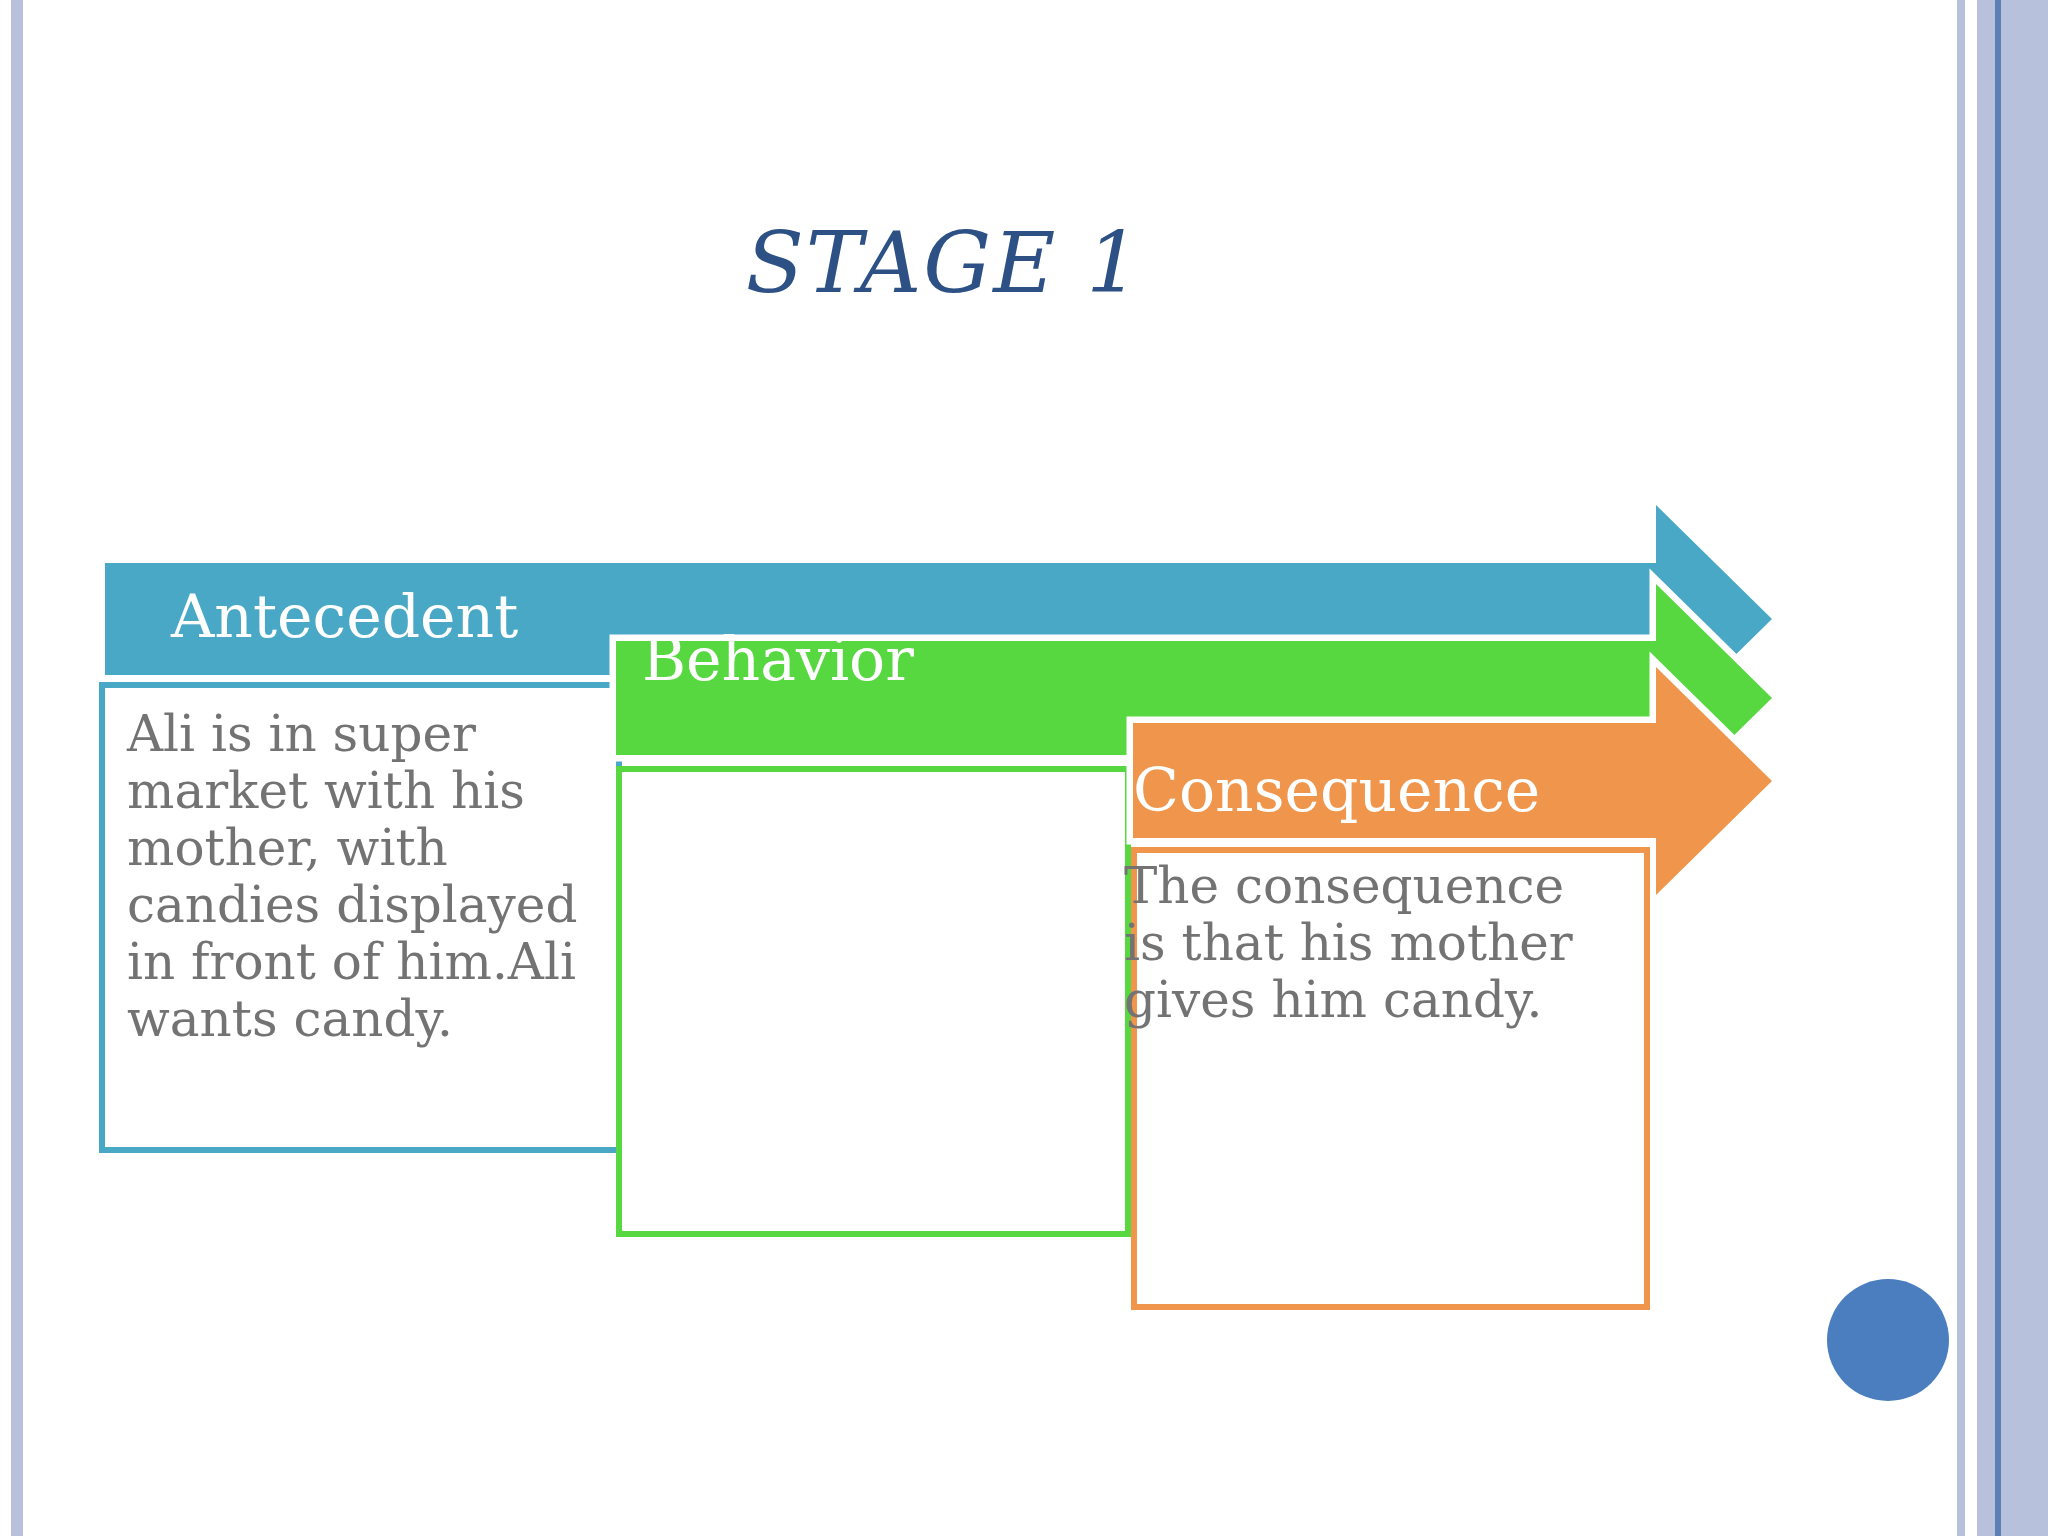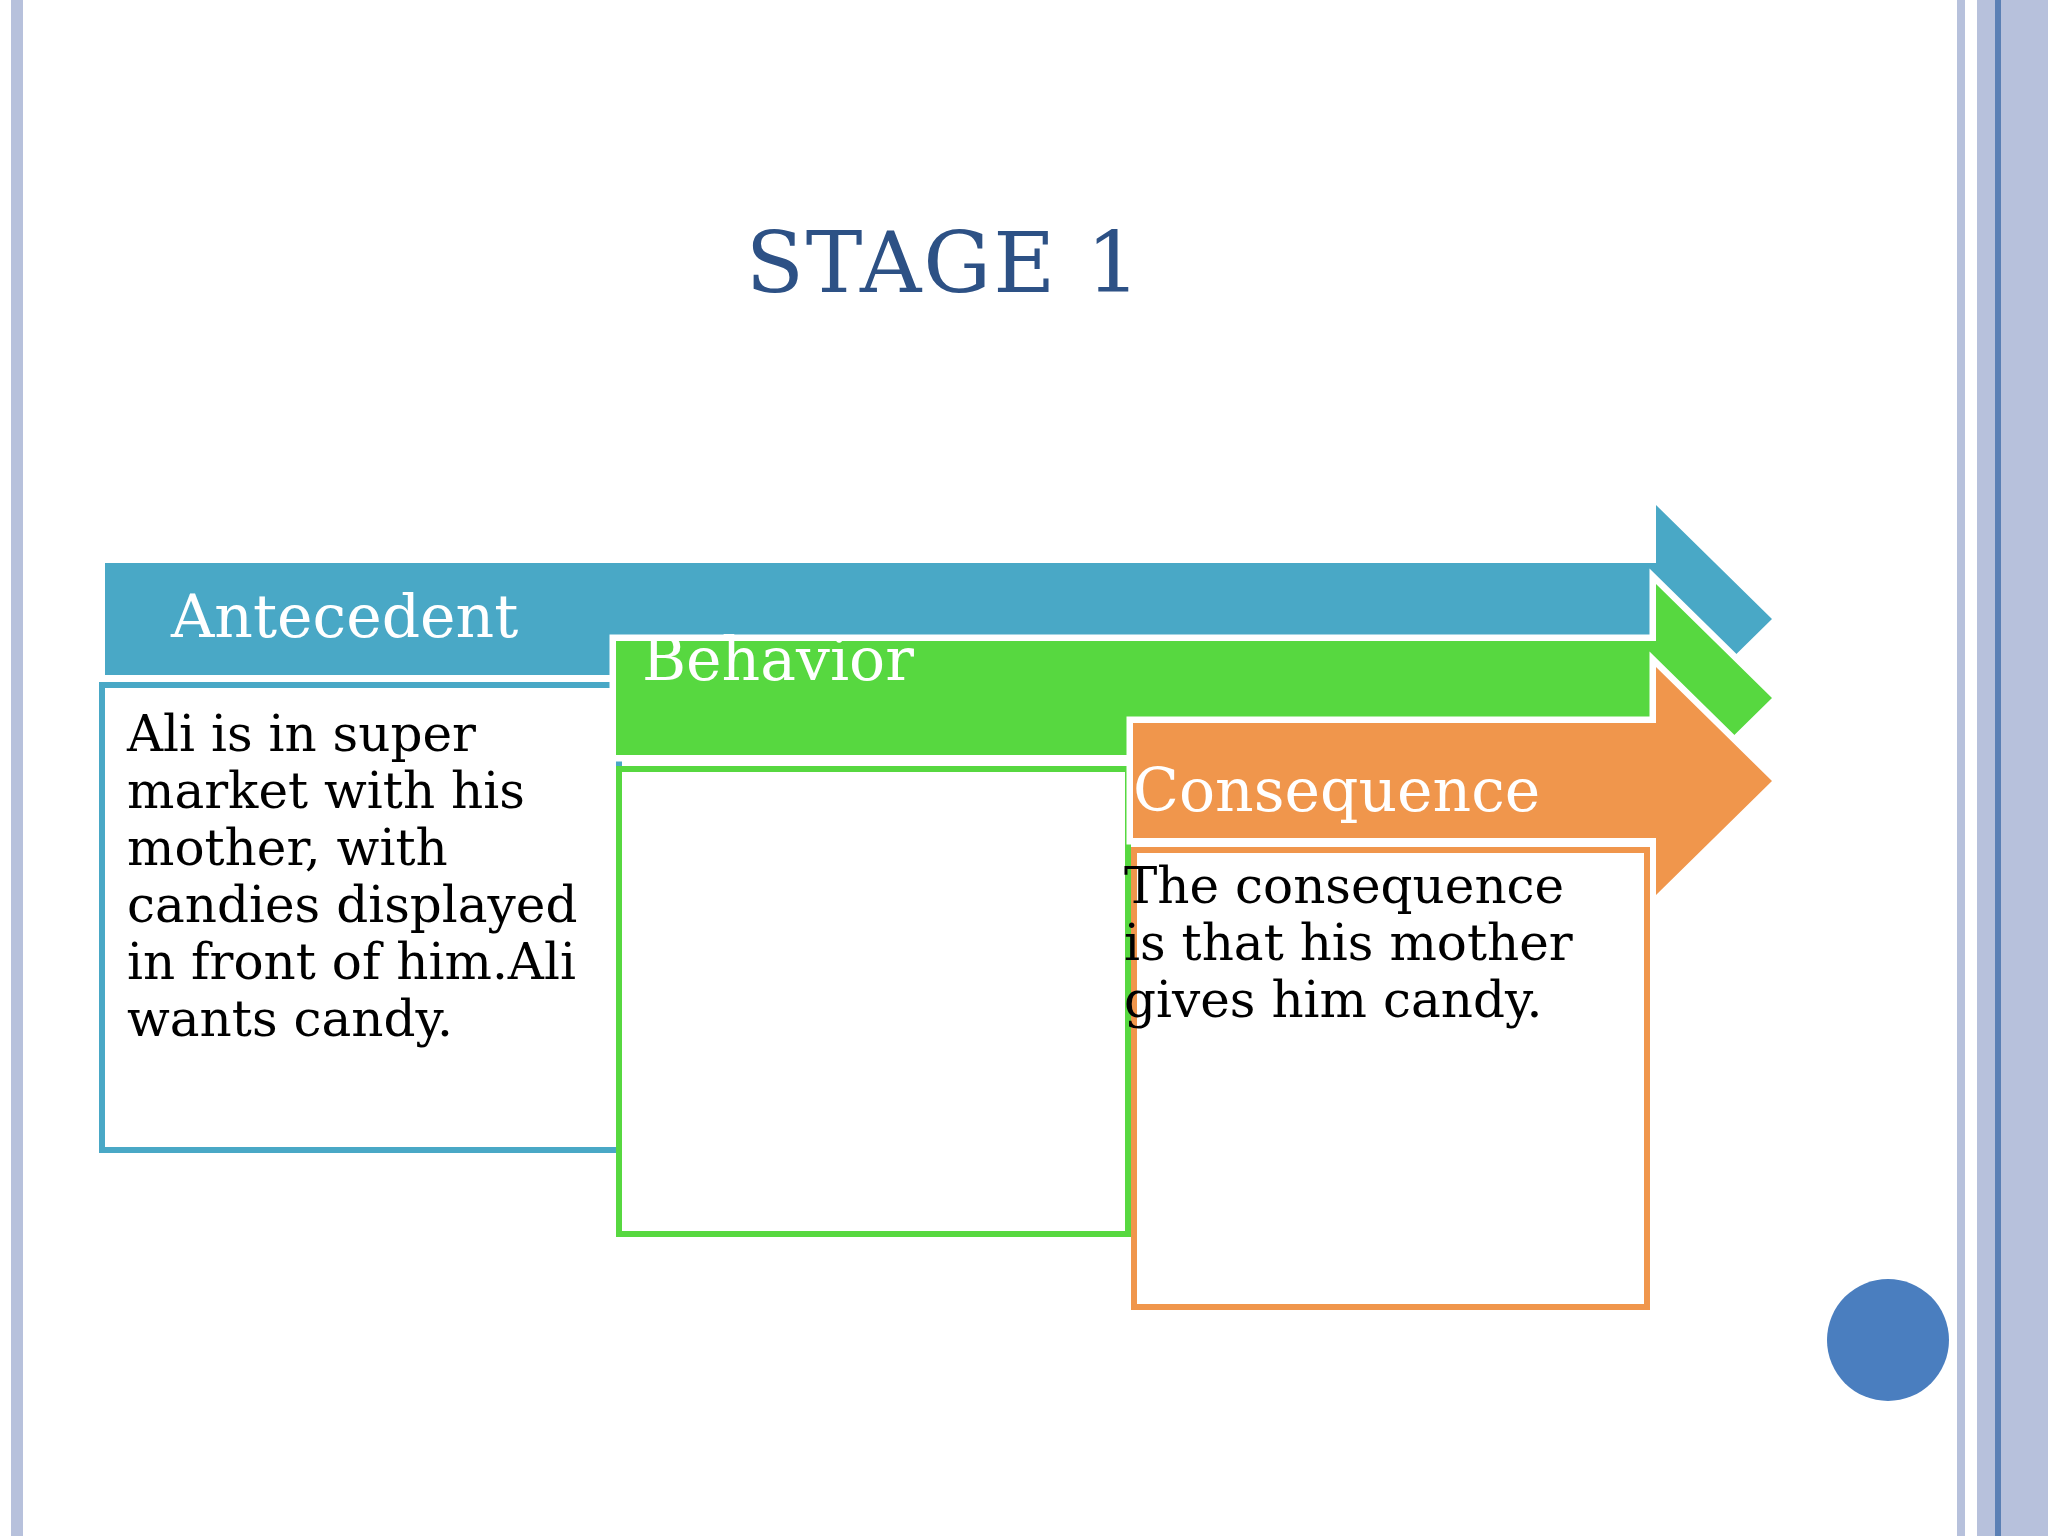--- a/index.html
+++ b/index.html
@@ -13,35 +13,35 @@
   
   .rail{position:absolute;top:0;height:1536px;}
   .rail-left{left:11px;width:12px;background:#b7c1dc;}
   .rail-right-thin{left:1957px;width:8px;background:#b7c1dc;}
   .rail-right-band{left:1977px;width:71px;background:#b7c1dc;}
   .rail-right-line{left:1995px;width:6px;background:#5b80b5;}
   
   .title{
     position:absolute;left:0;top:208px;width:1888px;height:110px;
     text-align:center;font-size:85px;line-height:110px;
-    color:#2d5185;letter-spacing:2px;white-space:nowrap;
+    color:#2d5185;letter-spacing:2px;white-space:nowrap;font-style:italic;
   }
   
   .diagram{position:absolute;left:0;top:0;}
   
   .banner-label{
     position:absolute;display:flex;align-items:center;
     color:#ffffff;font-size:60px;white-space:nowrap;
   }
   .label-antecedent{left:105px;top:560px;height:112px;width:600px;padding-left:22px;margin-left:44px;}
   .label-behavior{left:616px;top:602px;height:114px;width:500px;padding-left:26px;}
   .label-consequence{left:1133px;top:732px;height:115px;width:510px;}
   
   .body-text{
-    position:absolute;color:#000000;font-size:50px;line-height:57px;
+    position:absolute;color:#737373;font-size:50px;line-height:57px;
     white-space:pre-line;
   }
   .body-antecedent{left:127px;top:706px;width:488px;}
   .body-behavior{left:637px;top:790px;width:485px;}
   .body-consequence{left:1124px;top:858px;width:492px;}
   
   .corner-circle{
     position:absolute;left:1827px;top:1279px;width:122px;height:122px;
     border-radius:50%;background:#4a7ebf;
   }

